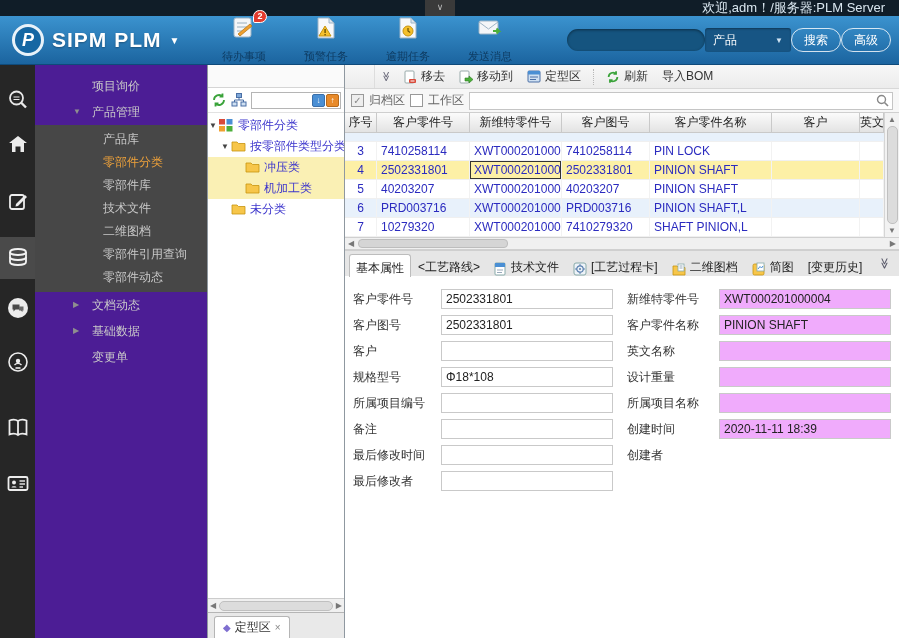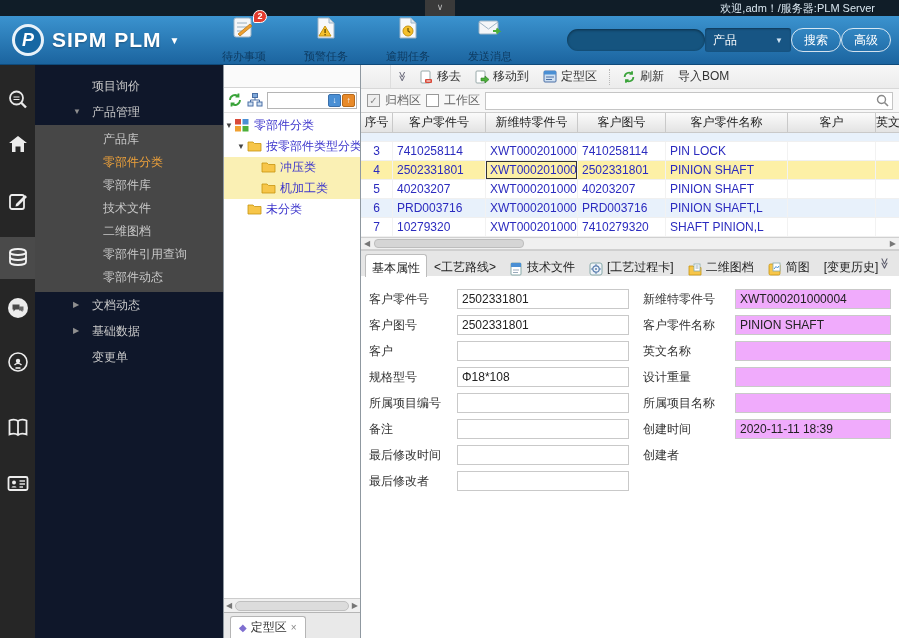--- a/index.html
+++ b/index.html
@@ -3,21 +3,21 @@
 <meta charset="utf-8">
 <style>
   * { margin:0; padding:0; box-sizing:border-box; }
   html,body { width:899px; height:638px; overflow:hidden; }
   body { font-family:"Liberation Sans","DejaVu Sans",sans-serif; font-size:12px; background:#fff; }
   .app { width:899px; height:638px; display:flex; flex-direction:column; overflow:hidden; background:#fff; }
 
   
   .top-strip { height:16px; background:#101d28; position:relative; flex:none; }
   .collapse-tab { position:absolute; left:425px; top:0; width:30px; height:16px; background:#3a3a3a; color:#bbb; font-size:9px; text-align:center; line-height:14px; cursor:pointer; }
-  .welcome { position:absolute; right:24px; top:1px; color:#d9e6ef; font-size:11px; line-height:14px; }
+  .welcome { position:absolute; right:14px; top:1px; color:#d9e6ef; font-size:13px; line-height:14px; }
 
   
   .header { height:49px; flex:none; background:linear-gradient(#3b93cf,#1b649f); border-bottom:1px solid #0f4a7a; display:flex; align-items:center; position:relative; }
   .brand { display:flex; align-items:center; padding-left:12px; width:200px; flex:none; }
   .logo-circle { width:32px; height:32px; border-radius:50%; background:#1667a3; border:3px solid #e9f2f9; color:#fff; font-weight:bold; font-size:18px; font-style:italic; text-align:center; line-height:27px; flex:none; }
   .brand-text { color:#fff; font-size:21px; font-weight:bold; margin-left:8px; letter-spacing:1px; text-shadow:0 1px 2px rgba(0,0,0,.3); }
   .brand-caret { color:#fff; font-size:10px; margin-left:8px; }
   .h-actions { display:flex; gap:14px; margin-left:10px; }
   .h-action { width:68px; display:flex; flex-direction:column; align-items:center; cursor:pointer; position:relative; }
   .h-action .ic { height:24px; position:relative; }
@@ -32,21 +32,21 @@
   
   .body { flex:1; display:flex; overflow:hidden; }
 
   
   .rail { width:35px; flex:none; background:#262626; display:flex; flex-direction:column; align-items:center; padding-top:14px; }
   .rail-item { width:35px; height:42px; display:flex; align-items:center; justify-content:center; cursor:pointer; flex:none; }
   .rail-item.active { background:#4a4a4a; }
   .rail-item svg { display:block; }
 
   
-  .nav { width:188px; flex:none; background:#0f172a; color:#c9c9c9; padding-top:8px; }
+  .nav { width:172px; flex:none; background:#4c1d95; color:#c9c9c9; padding-top:8px; }
   .nav-item { position:relative; height:26px; line-height:26px; padding-left:57px; cursor:pointer; white-space:nowrap; }
   .nav-item .caret { position:absolute; left:38px; top:0; font-size:8px; color:#8f8f8f; }
   .nav-item.sub { height:23px; line-height:23px; padding-left:68px; background:#474747; }
   .nav-item.sub.first { padding-top:3px; height:26px; }
   .nav-item.sub.last { padding-bottom:3px; height:26px; }
   .nav-item.active { color:#efa23a; }
 
   
   .tree-panel { width:138px; flex:none; background:#fff; border-left:1px solid #8f98a0; border-right:1px solid #8f98a0; display:flex; flex-direction:column; }
   .tree-blank { height:23px; flex:none; background:#fafafa; border-bottom:1px solid #d5d5d5; }

